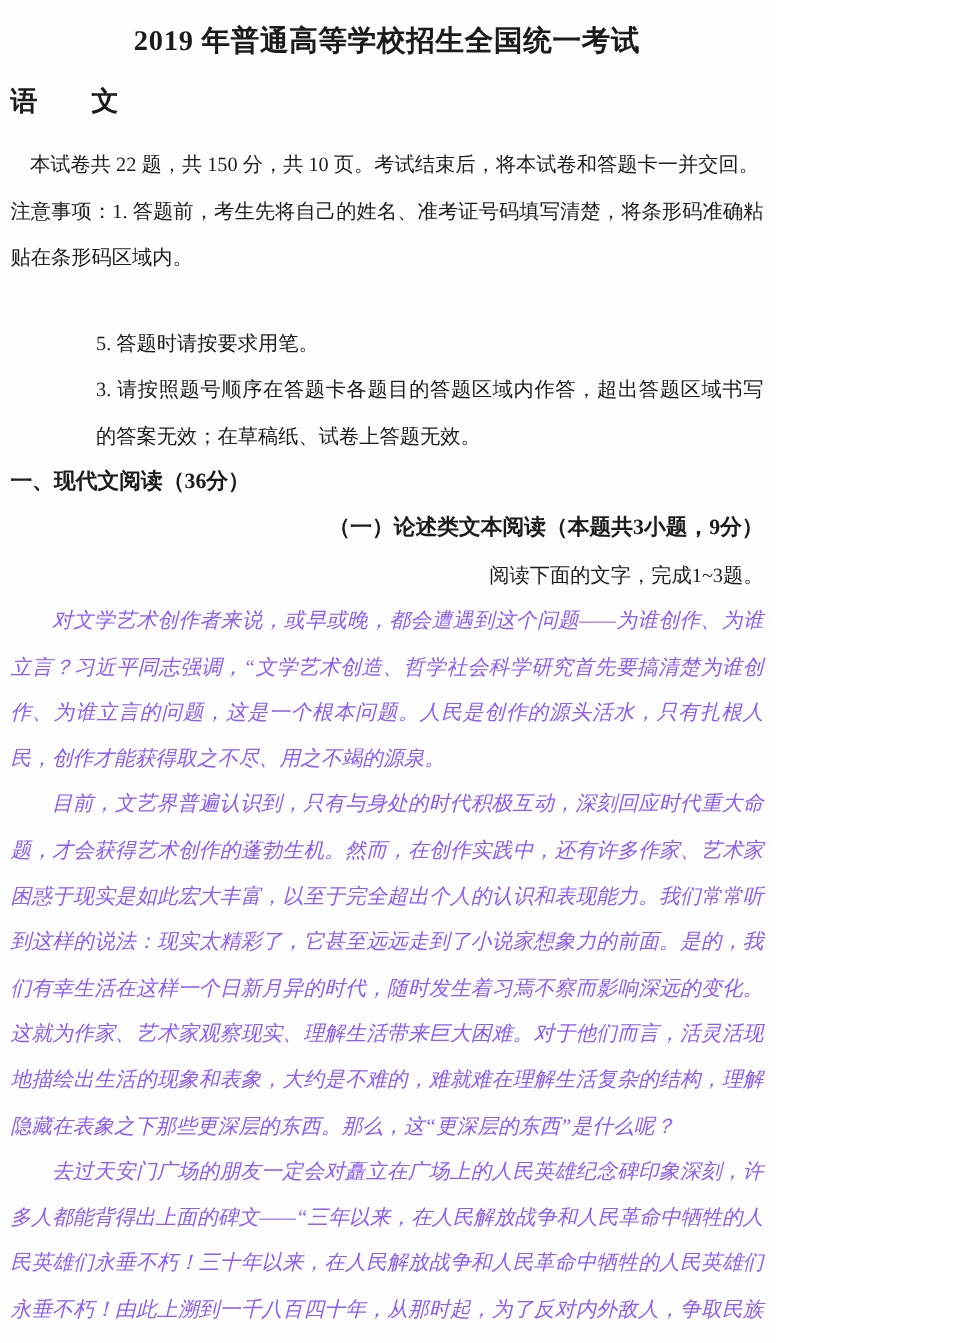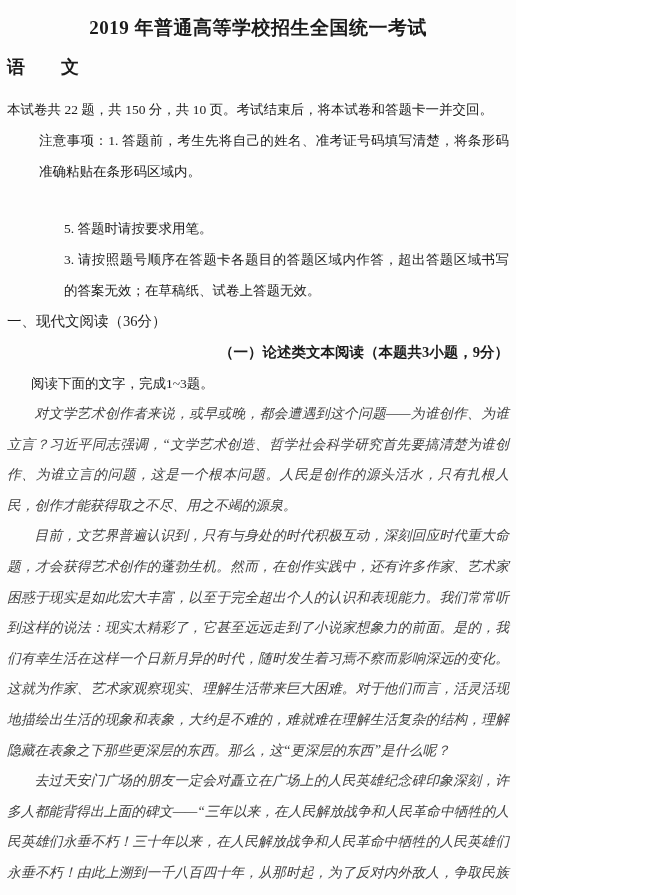--- a/index.html
+++ b/index.html
@@ -27,65 +27,66 @@
     letter-spacing: 0.5px;
   }
   .subject {
     margin: 12px 0 0 0;
     text-align: left;
     font-size: 18px;
     line-height: 26px;
     font-weight: bold;
   }
   .intro {
-    margin: 14px 0 0 0;
+    margin: 14px 0 0 10px;
     font-size: 13.5px;
     line-height: 31px;
+    text-align: center;
   }
   .notice-first {
     font-size: 13.5px;
     line-height: 31px;
     text-align: justify;
-    margin-left: 32px;
   }
   .notice-gap { height: 26px; }
   .notice-item {
     font-size: 13.5px;
     line-height: 31px;
     padding-left: 57px;
     text-align: justify;
   }
   .sec-heading {
     margin: 0;
     font-size: 14.5px;
     line-height: 31px;
-    font-weight: normal;
+    font-weight: bold;
   }
   .subsec-heading {
     margin: 0;
     padding-left: 24px;
     font-size: 14.5px;
     line-height: 31px;
     font-weight: bold;
     text-align: right;
   }
   .instruction {
     margin: 0;
     padding-left: 24px;
     font-size: 13.5px;
     line-height: 31px;
+    text-align: right;
   }
   .passage p {
     margin: 0;
     font-size: 13.8px;
     line-height: 30.6px;
     font-style: italic;
     text-indent: 2em;
     text-align: justify;
-    color: #404040;
+    color: #8b5cf6;
   }
 </style>
 </head>
 <body>
 
 <div class="page">
 
   <h1 class="title">2019 年普通高等学校招生全国统一考试</h1>
 
   <div class="subject">语　　文</div>

